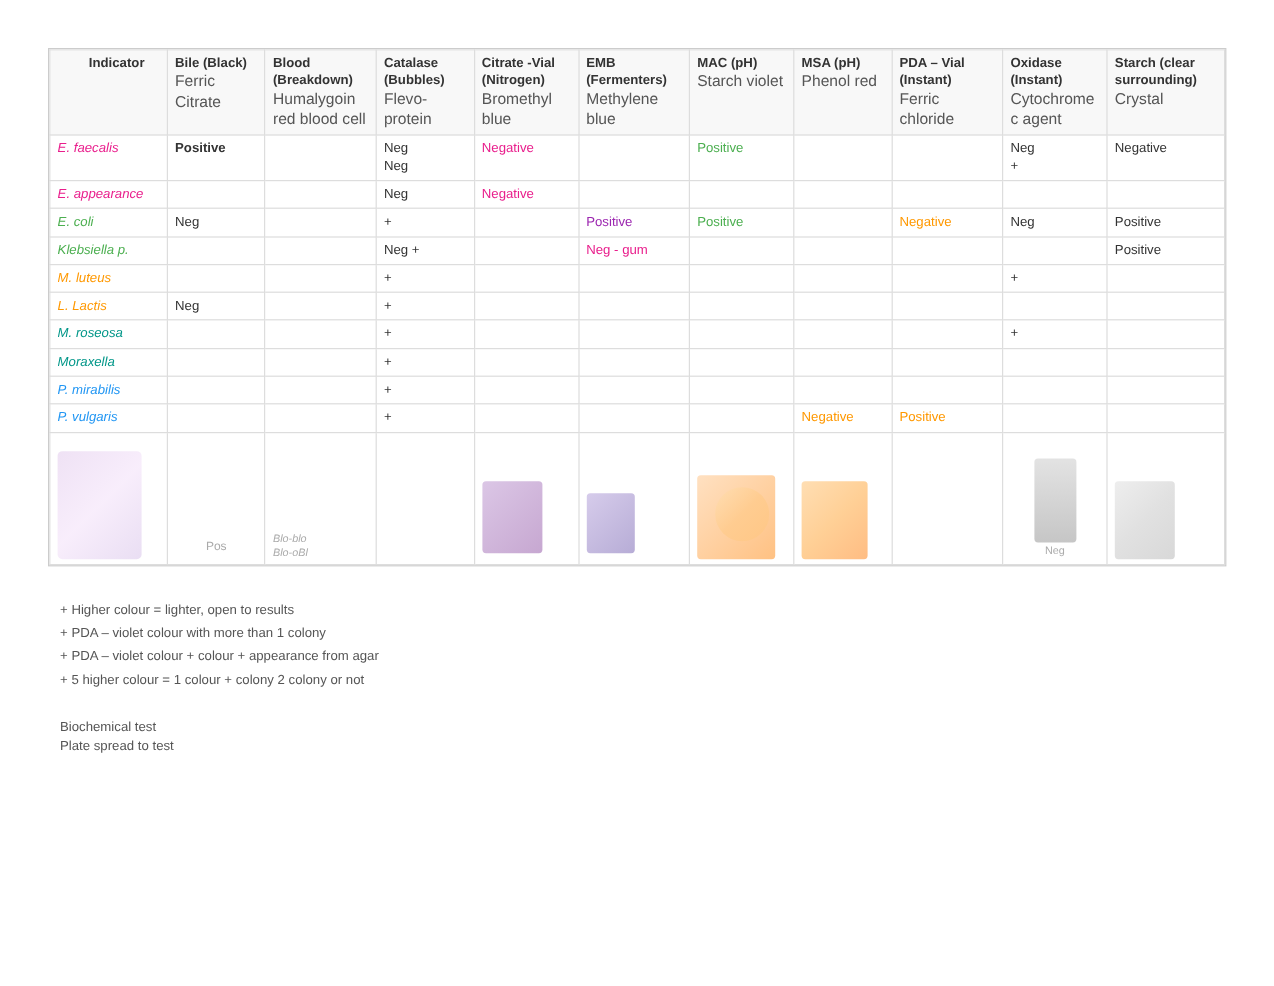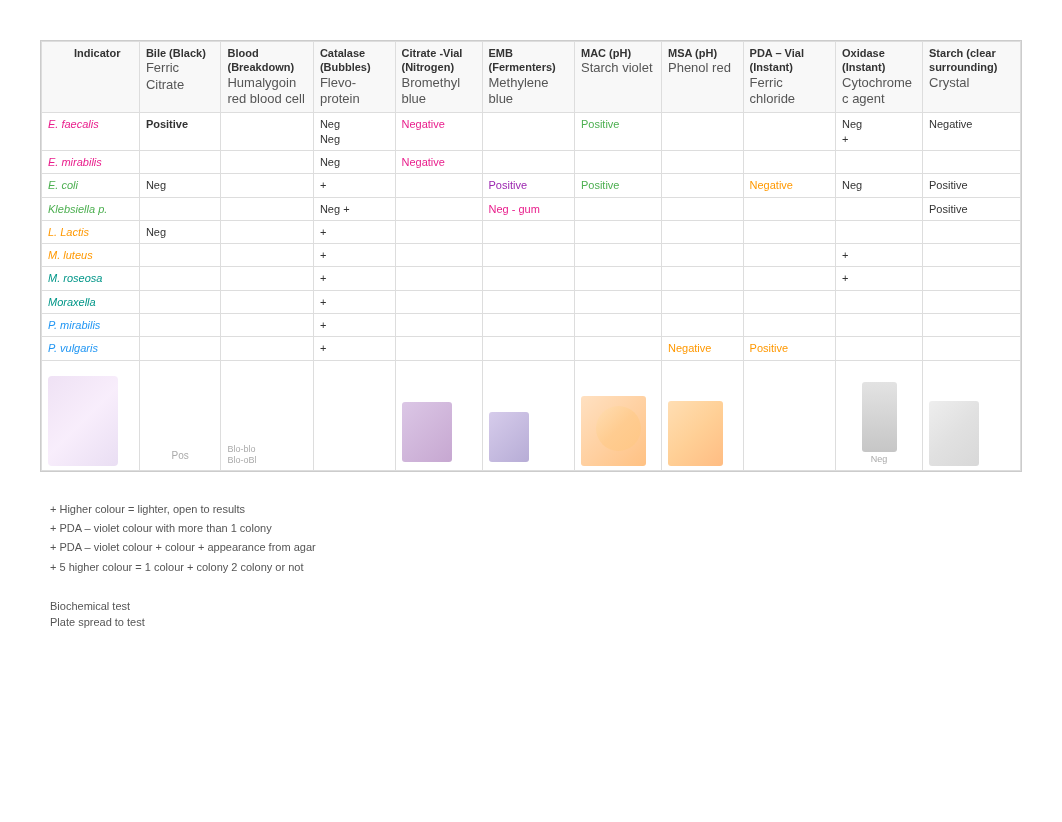--- a/index.html
+++ b/index.html
@@ -192,21 +192,21 @@
           <td>
             <span style="font-size:11px;">Neg<br>+</span>
           </td>
           <td>
             <span style="font-size:11px;">Negative</span>
           </td>
         </tr>
 
         <tr>
           <td>
-            <span class="bacteria-name color-pink">E. mirabilis</span>
+            <span class="bacteria-name color-pink">E. appearance</span>
           </td>
           <td></td>
           <td></td>
           <td>
             <span style="font-size:11px;">Neg</span>
           </td>
           <td>
             <span class="color-pink" style="font-size:11px;">Negative</span>
           </td>
           <td></td>
@@ -264,55 +264,55 @@
           <td></td>
           <td></td>
           <td></td>
           <td>
             <span style="font-size:11px;">Positive</span>
           </td>
         </tr>
 
         <tr>
           <td>
+            <span class="bacteria-name color-orange">M. luteus</span>
+          </td>
+          <td></td>
+          <td></td>
+          <td>
+            <span style="font-size:11px;">+</span>
+          </td>
+          <td></td>
+          <td></td>
+          <td></td>
+          <td></td>
+          <td></td>
+          <td>
+            <span style="font-size:11px;">+</span>
+          </td>
+          <td></td>
+        </tr>
+
+        <tr>
+          <td>
             <span class="bacteria-name color-orange">L. Lactis</span>
           </td>
           <td>
             <span style="font-size:11px;">Neg</span>
           </td>
           <td></td>
           <td>
             <span style="font-size:11px;">+</span>
           </td>
           <td></td>
           <td></td>
           <td></td>
           <td></td>
           <td></td>
           <td></td>
-          <td></td>
-        </tr>
-
-        <tr>
-          <td>
-            <span class="bacteria-name color-orange">M. luteus</span>
-          </td>
-          <td></td>
-          <td></td>
-          <td>
-            <span style="font-size:11px;">+</span>
-          </td>
-          <td></td>
-          <td></td>
-          <td></td>
-          <td></td>
-          <td></td>
-          <td>
-            <span style="font-size:11px;">+</span>
-          </td>
           <td></td>
         </tr>
 
         <tr>
           <td>
             <span class="bacteria-name color-teal">M. roseosa</span>
           </td>
           <td></td>
           <td></td>
           <td>
@@ -393,21 +393,21 @@
               <div class="image-placeholder" style="width:70px; height:90px;"></div>
             </div>
           </td>
           <td>
             <div style="display:flex; flex-direction:column; align-items:center; justify-content:flex-end;">
               <span style="color:#aaa; font-size:10px; margin-bottom:4px;">Pos</span>
             </div>
           </td>
           <td>
             <div style="display:flex; flex-direction:column; align-items:flex-start;">
-              <span style="color:#aaa; font-size:9px; line-height:1.2;">Blo-blo<br>Blo-oBl</span>
+              <span style="color:#aaa; font-size:9px; line-height:1.2;font-style:italic;">Blo-blo<br>Blo-oBl</span>
             </div>
           </td>
           <td></td>
           <td>
             <div class="image-placeholder-pink" style="width:50px; height:60px; background: linear-gradient(135deg, #c8a8d8 0%, #b890c8 50%, #a878b8 100%);"></div>
           </td>
           <td>
             <div class="image-placeholder-pink" style="width:40px; height:50px; background: linear-gradient(135deg, #c0b0e0 0%, #a898d0 50%, #9080c0 100%);"></div>
           </td>
           <td>

